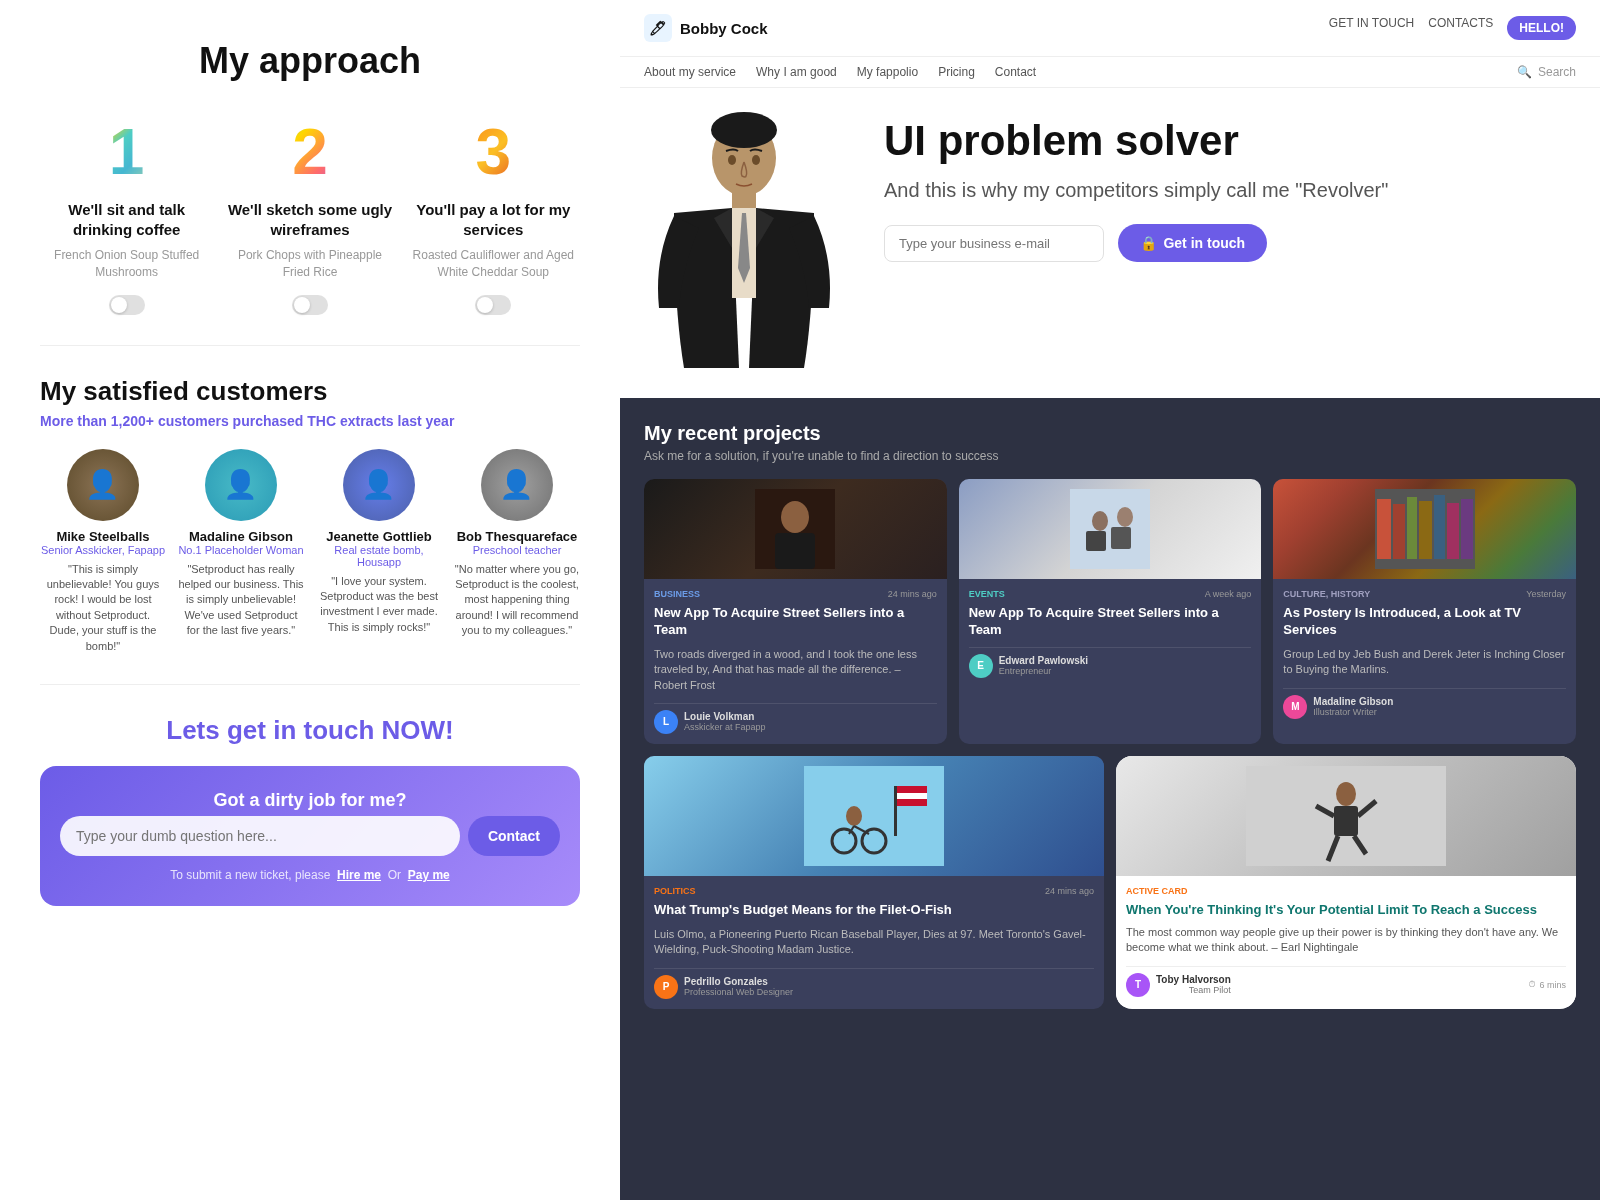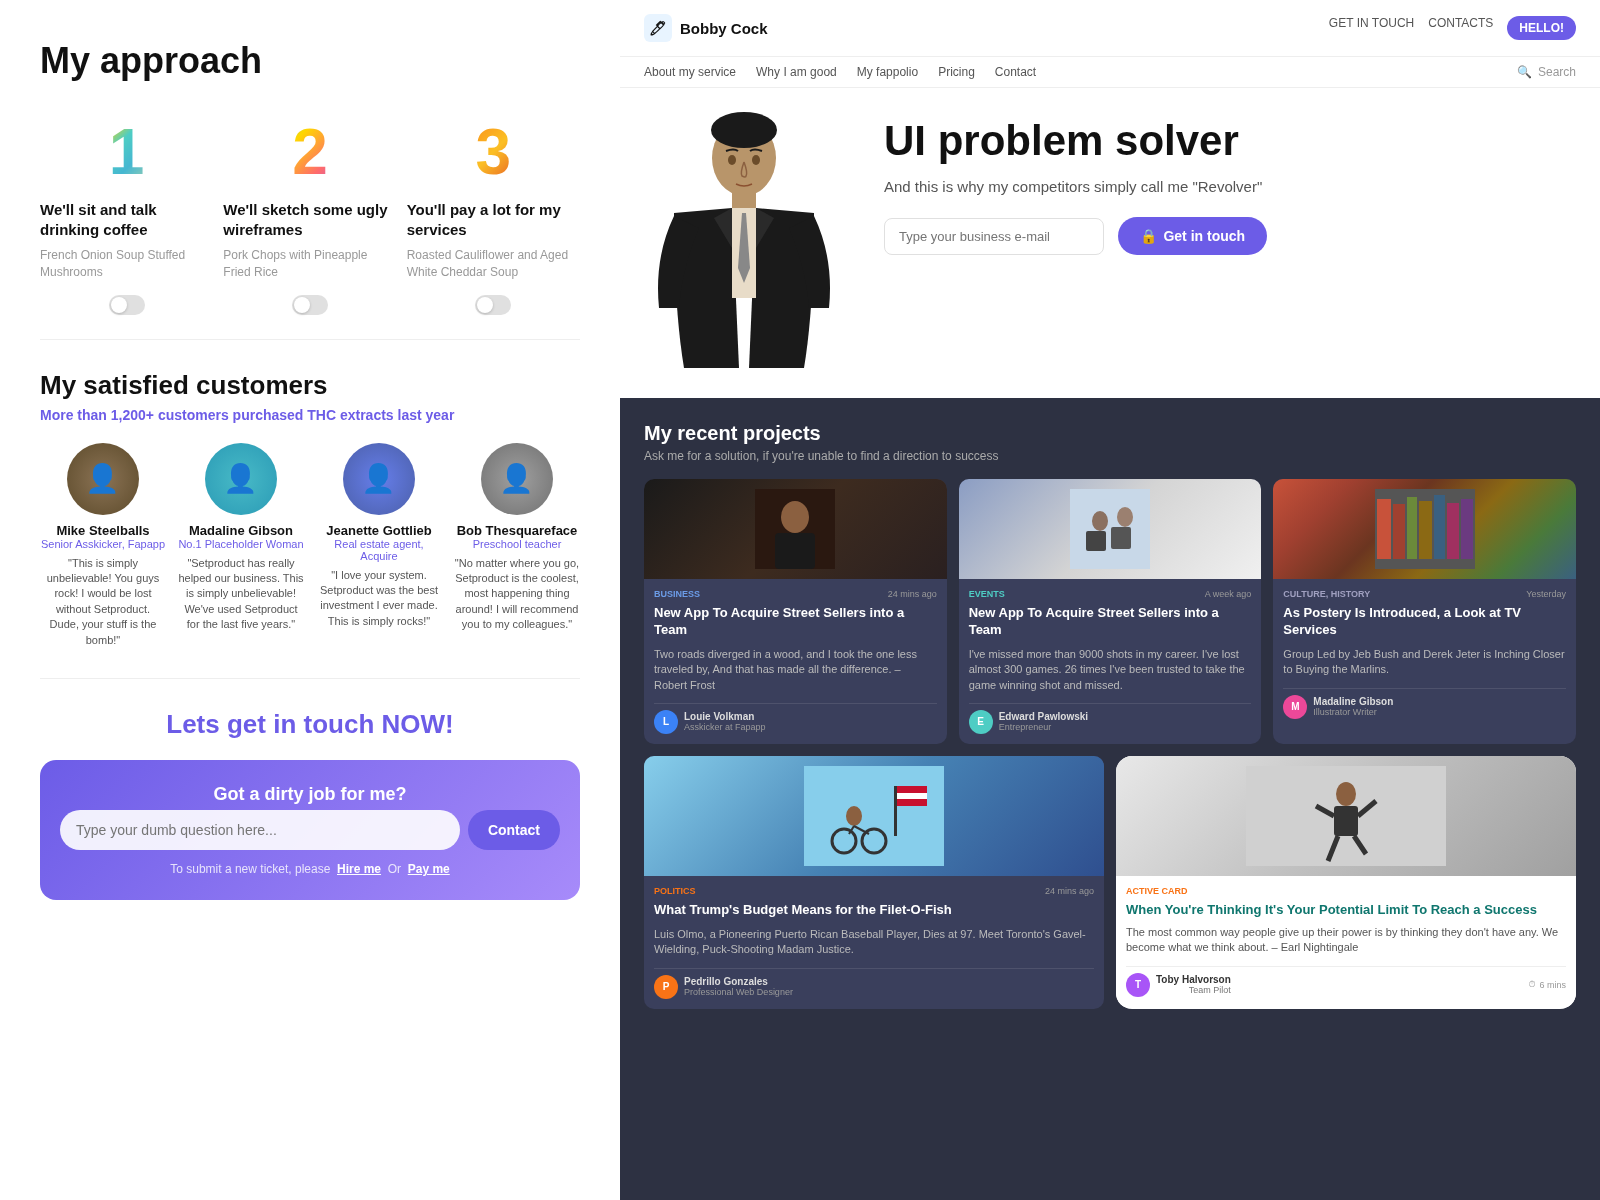--- a/index.html
+++ b/index.html
@@ -15,22 +15,22 @@
     .left-panel {
       width: 620px;
       background: #fff;
       padding: 40px 40px 0 40px;
       display: flex;
       flex-direction: column;
     }
 
     
     .approach-section {
-      text-align: left;
-      padding-bottom: 24px;
+      text-align: center;
+      padding-bottom: 30px;
       border-bottom: 1px solid #eee;
     }
     .approach-title {
       font-size: 36px;
       font-weight: 800;
       color: #111;
       margin-bottom: 30px;
     }
     .approach-cards {
       display: flex;
@@ -311,21 +311,21 @@
       padding-top: 10px;
     }
     .hero-title {
       font-size: 42px;
       font-weight: 900;
       color: #111;
       line-height: 1.1;
       margin-bottom: 12px;
     }
     .hero-subtitle {
-      font-size: 15px;
+      font-size: 20px;
       color: #555;
       margin-bottom: 20px;
       line-height: 1.4;
     }
     .hero-email-row {
       display: flex;
       gap: 14px;
       align-items: center;
       margin-bottom: 10px;
     }
@@ -572,21 +572,21 @@
       <div class="customer-card">
         <div class="customer-avatar av2">👤</div>
         <div class="customer-name">Madaline Gibson</div>
         <div class="customer-role">No.1 Placeholder Woman</div>
         <div class="customer-quote">"Setproduct has really helped our business. This is simply unbelievable! We've used Setproduct for the last five years."</div>
       </div>
 
       <div class="customer-card">
         <div class="customer-avatar av3">👤</div>
         <div class="customer-name">Jeanette Gottlieb</div>
-        <div class="customer-role">Real estate agent, Acquire</div>
+        <div class="customer-role">Real estate bomb, Housapp</div>
         <div class="customer-quote">"I love your system. Setproduct was the best investment I ever made. This is simply rocks!"</div>
       </div>
 
       <div class="customer-card">
         <div class="customer-avatar av4">👤</div>
         <div class="customer-name">Bob Thesquareface</div>
         <div class="customer-role">Preschool teacher</div>
         <div class="customer-quote">"No matter where you go, Setproduct is the coolest, most happening thing around! I will recommend you to my colleagues."</div>
       </div>
 
@@ -731,21 +731,20 @@
             <ellipse cx="55" cy="28" rx="8" ry="10" fill="#9B8070"></ellipse>
             <rect x="41" y="38" width="20" height="22" rx="2" fill="#555"></rect>
           </svg>
         </div>
         <div class="project-body">
           <div class="project-meta">
             <span class="project-category project-category-green">EVENTS</span>
             <span class="project-time">A week ago</span>
           </div>
           <div class="project-card-title">New App To Acquire Street Sellers into a Team</div>
-          <div class="project-desc">I've missed more than 9000 shots in my career. I've lost almost 300 games. 26 times I've been trusted to take the game winning shot and missed.</div>
           <div class="project-author">
             <div class="author-avatar av-green">E</div>
             <div>
               <div class="author-info-name">Edward Pawlowski</div>
               <div class="author-info-role">Entrepreneur</div>
             </div>
           </div>
         </div>
       </div>
 

